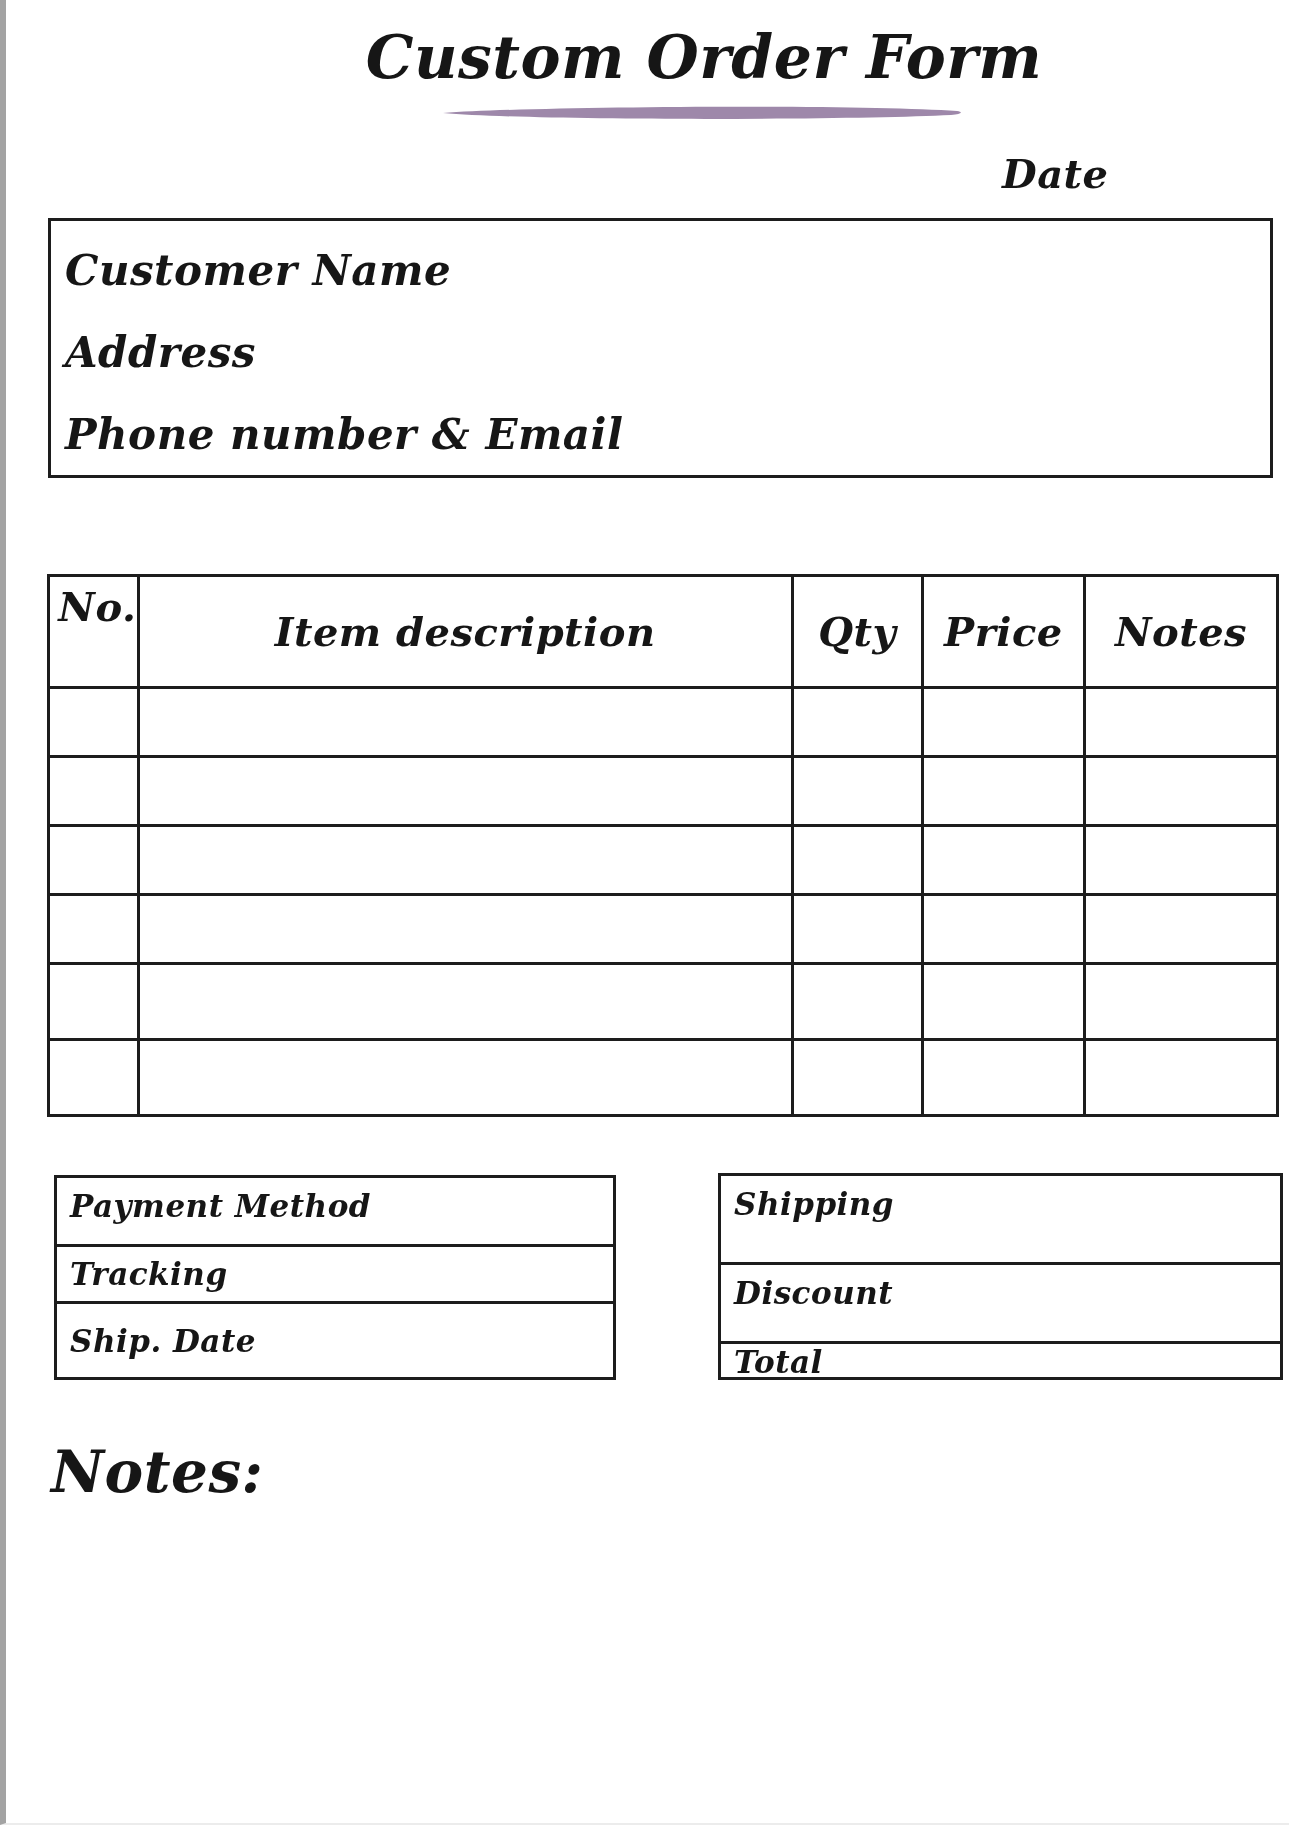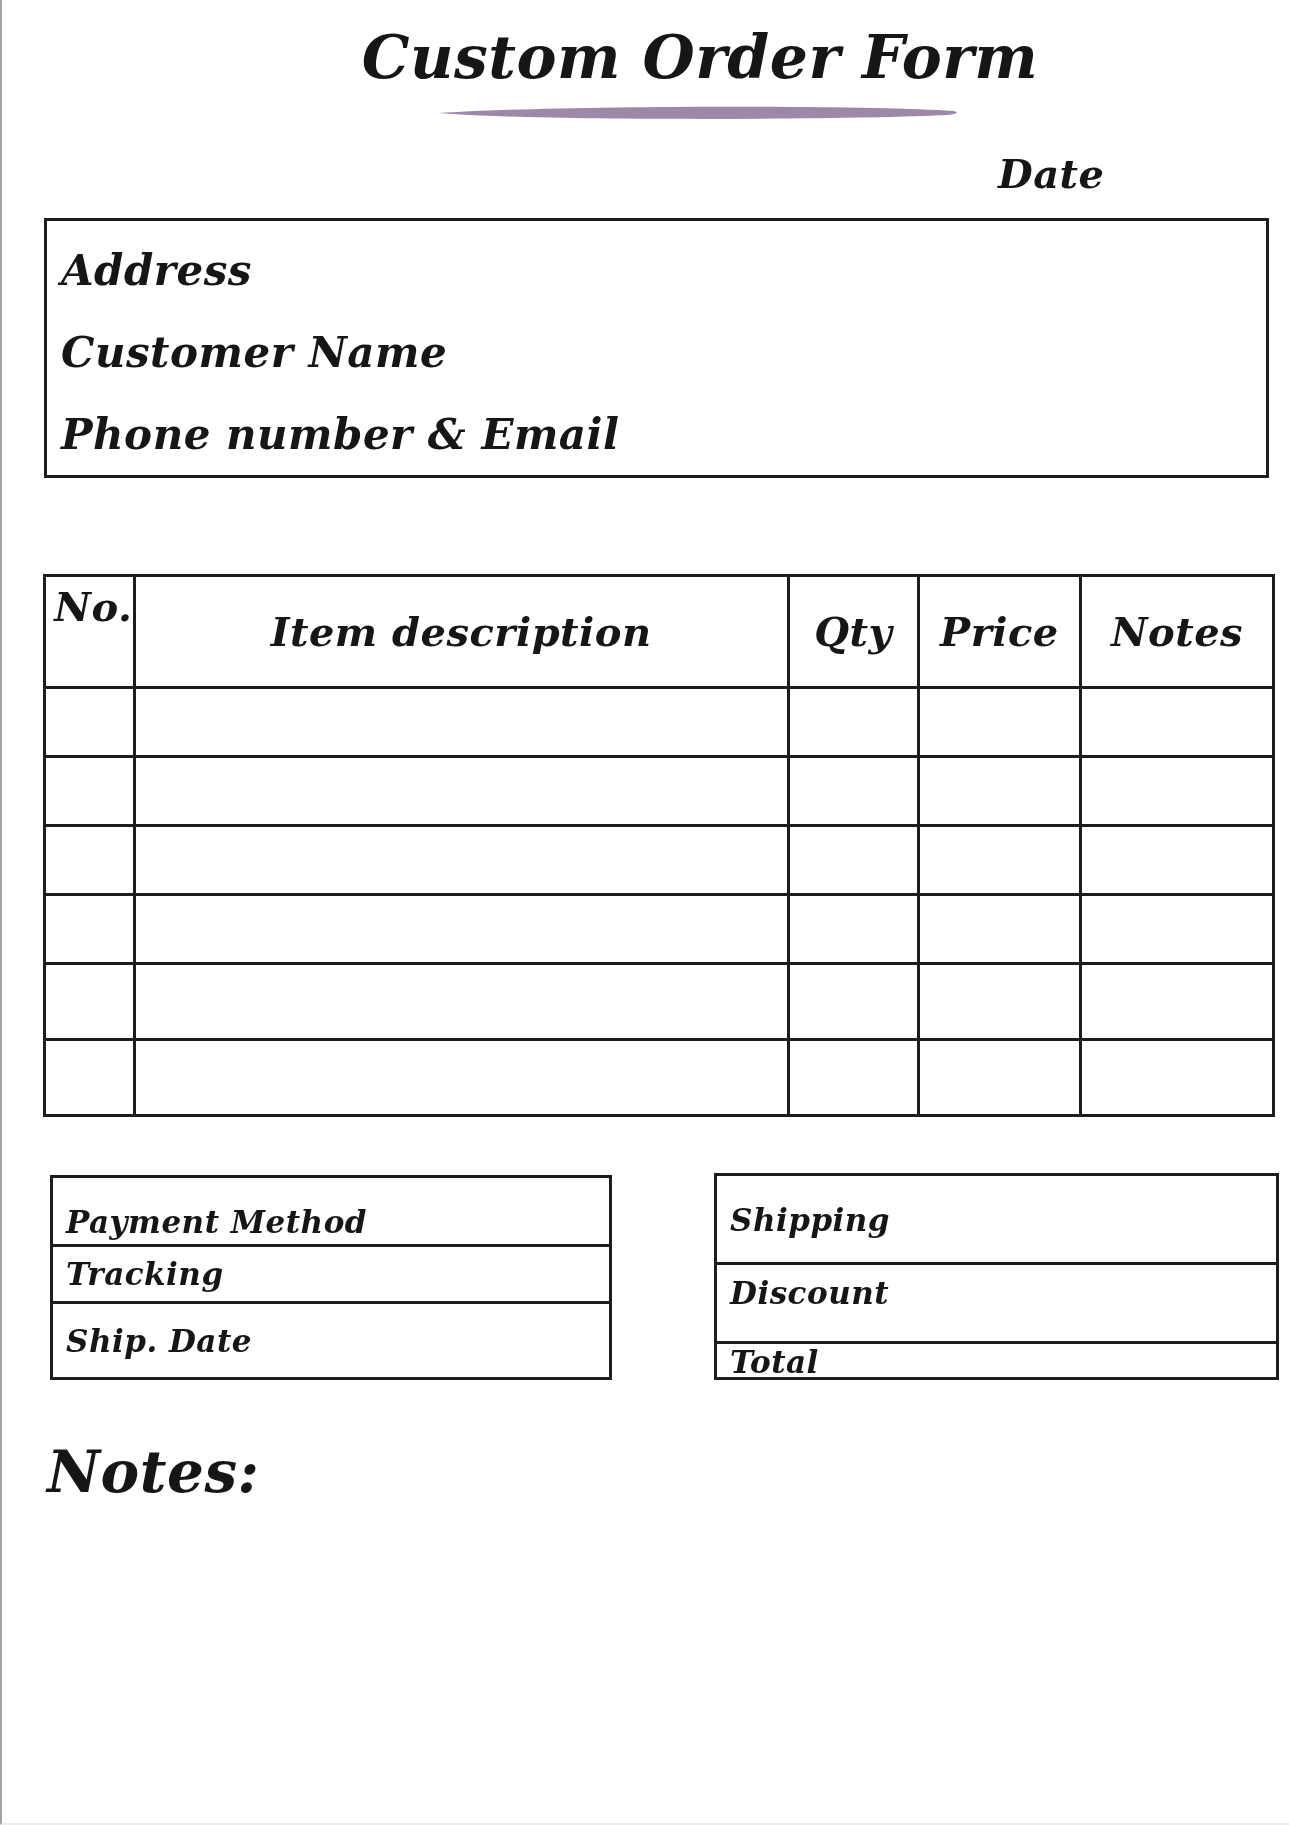--- a/index.html
+++ b/index.html
@@ -1,21 +1,21 @@
 <!DOCTYPE html>
 <html style="--accent: #9e88aa; --line: #1d1d1d;"><head>
 <meta charset="utf-8">
 <style>
   * { margin:0; padding:0; box-sizing:border-box; }
   html,body { background:#ffffff; }
   body { width:1289px; height:1825px; font-family:"DejaVu Serif", serif; color:#141414; }
 
   .page {
     position:relative; width:1289px; height:1825px; background:#ffffff; overflow:hidden;
-    border-left:2px solid #a3a3a3; border-bottom:2px solid #ececec;
+    border-left:6px solid #a3a3a3; border-bottom:2px solid #ececec;
   }
   .script {
     font-family:"DejaVu Serif", serif;
     font-style:italic; font-weight:700; color:#161616;
     letter-spacing:0.5px; white-space:nowrap;
   }
 
   
   .header { position:absolute; left:107px; top:24px; width:1182px; text-align:center; }
   .title { font-size:60px; line-height:1.1; }
@@ -48,21 +48,21 @@
   .items-table th.col-no { text-align:center; vertical-align:top; padding:6px 0 0 8px; }
 
   
   .summary-box {
     position:absolute; border:3px solid var(--line, #1d1d1d);
     display:flex; flex-direction:column; background:#fff;
   }
   .summary-left  { left:48px;  top:1175px; width:562px; height:205px; }
   .summary-right { left:712px; top:1173px; width:565px; height:207px;gap:20px; }
   .summary-row { display:flex; align-items:center; padding-left:13px; font-size:31px; }
-  .summary-row:nth-child(1) { flex:0 0 33%; align-items:flex-start; padding-top:26px; }
+  .summary-row:nth-child(1) { flex:0 0 33%; align-items:flex-start; padding-top:10px; }
   .summary-row:nth-child(2) { flex:0 0 29%; border-top:3px solid var(--line, #1d1d1d); }
   .summary-row:nth-child(3) { flex:1 1 auto; border-top:3px solid var(--line, #1d1d1d); }
 
   
   .notes-section { position:absolute; left:45px; top:1438px; width:1200px; height:340px; }
   .notes-label { font-size:58px; }
 </style>
 </head>
 <body>
 
@@ -74,24 +74,24 @@
   <div class="swoosh">
     <svg viewBox="0 0 524 20" preserveAspectRatio="none" aria-hidden="true">
       <path d="M2,10 C 95,3 420,1 516,8 C 523,9 520,11 510,12 C 410,17 92,18 2,10 Z"></path>
     </svg>
   </div>
 
   <div class="date-label script">Date</div>
 
   <section class="customer-box">
     <div class="customer-field">
-      <span class="script">Address</span>
+      <span class="script">Customer Name</span>
     </div>
     <div class="customer-field">
-      <span class="script">Customer Name</span>
+      <span class="script">Address</span>
     </div>
     <div class="customer-field">
       <span class="script">Phone number &amp; Email</span>
     </div>
   </section>
 
   <table class="items-table">
     <colgroup>
       <col style="width:7.3%">
       <col style="width:53.2%">

